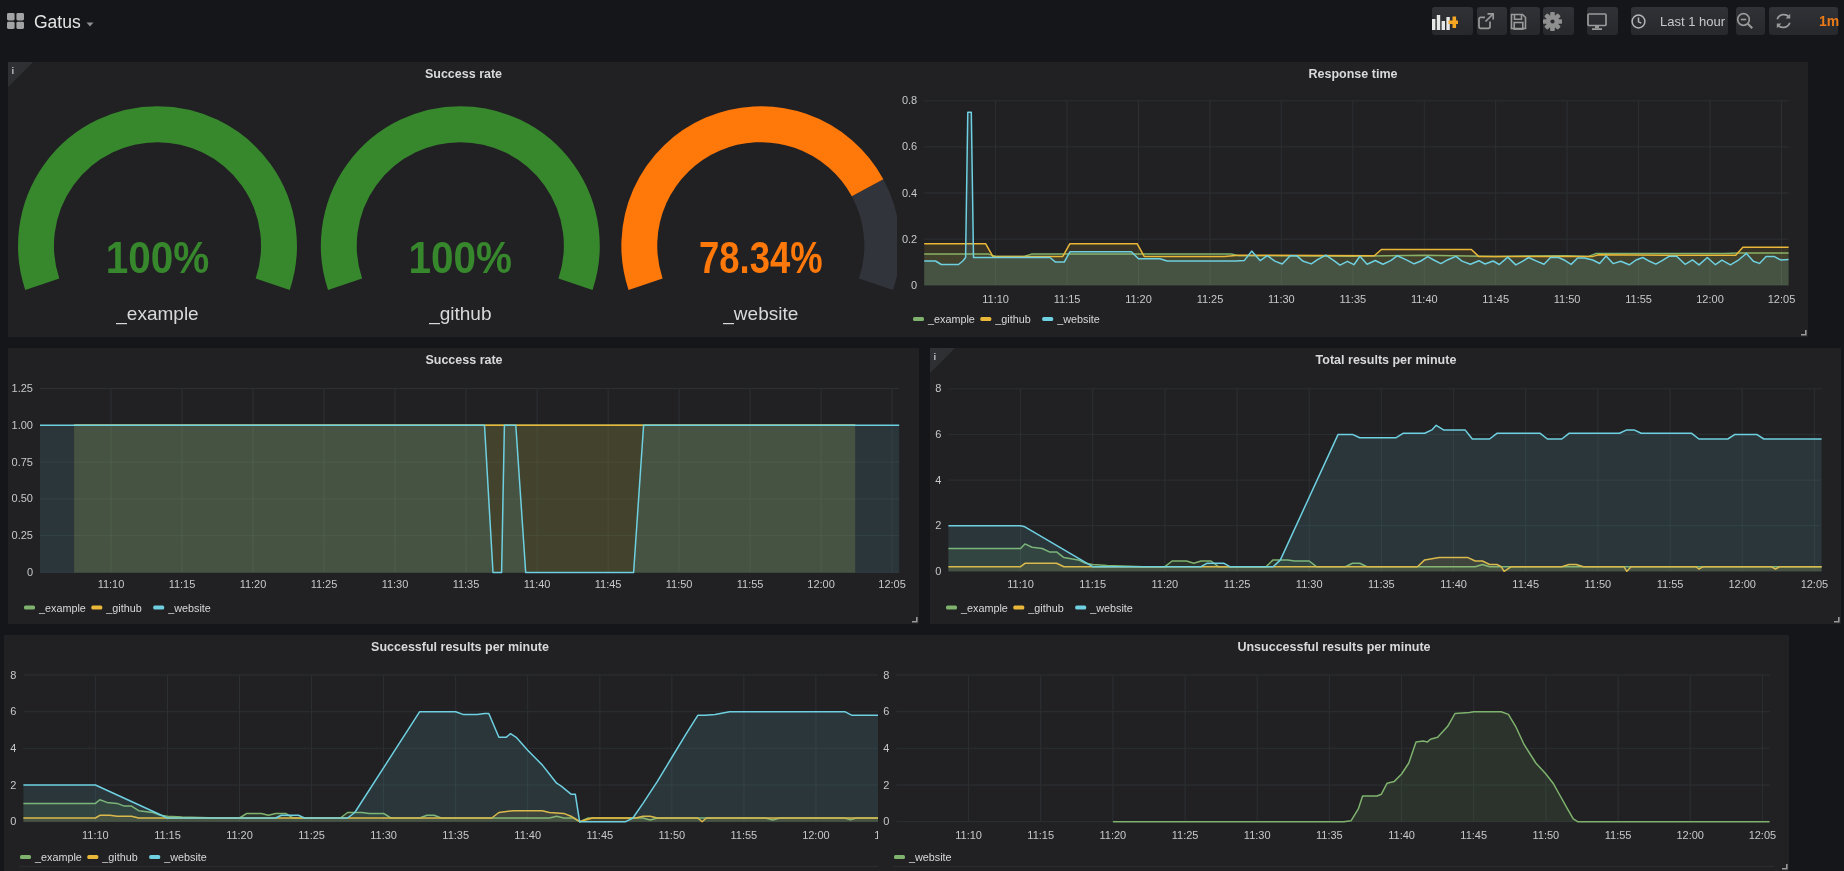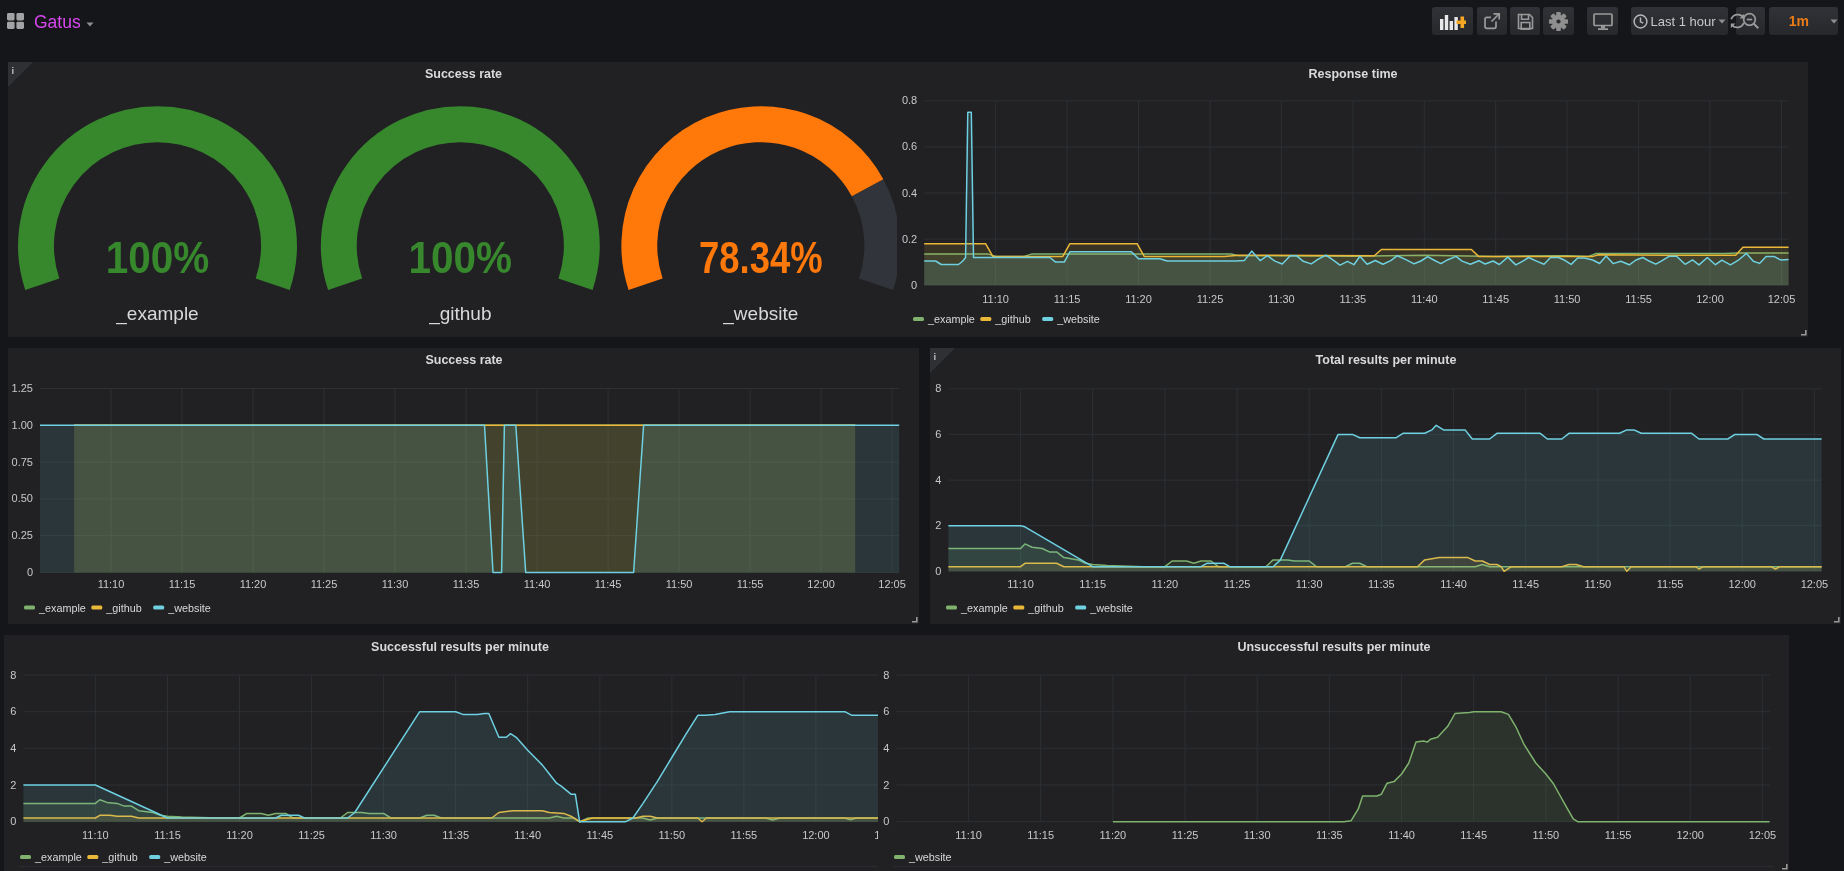--- a/index.html
+++ b/index.html
@@ -1,30 +1,30 @@
 <!DOCTYPE html>
 <html><head><meta charset="utf-8"><style>
 * { margin:0; padding:0; box-sizing:border-box; }
 body { width:1844px; height:871px; background:#141619; font-family:"Liberation Sans", sans-serif; overflow:hidden; position:relative; }
 .panel { position:absolute; background:#212124; }
 .abs { position:absolute; }
-.navbtn { position:absolute; top:7px; height:28px; background:linear-gradient(180deg,#303237 0%,#26282b 100%); border-radius:3px; display:flex; align-items:center; justify-content:center; gap:2px; }
+.navbtn { position:absolute; top:7px; height:28px; background:linear-gradient(180deg,#303237 0%,#26282b 100%); border-radius:3px; display:flex; align-items:center; gap:14px; }
 .navbtn .ic { display:flex; align-items:center; }
 .btxt { font-size:14px; color:#c7c8ca; white-space:nowrap; }
 .vdiv { width:1px; height:28px; background:#1a1b1e; }
 svg text { font-family:"Liberation Sans", sans-serif; }
 </style></head>
 <body>
 <svg class="abs" style="left:7px;top:13px" width="17" height="16" viewBox="0 0 17 16">
 <rect x="0" y="0" width="7.6" height="7.4" rx="1.4" fill="#a2a3a5"></rect>
 <rect x="9.4" y="0" width="7.6" height="7.4" rx="1.4" fill="#a2a3a5"></rect>
 <rect x="0" y="8.8" width="7.6" height="7.2" rx="1.4" fill="#a2a3a5"></rect>
 <rect x="9.4" y="8.8" width="7.6" height="7.2" rx="1.4" fill="#a2a3a5"></rect>
 </svg>
-<div class="abs" style="left:34px;top:12px;font-size:17.5px;color:#d946ef">Gatus</div>
+<div class="abs" style="left:34px;top:12px;font-size:17.5px;color:#e5e5e5">Gatus</div>
 <svg class="abs" style="left:86px;top:22px" width="8" height="5" viewBox="0 0 8 5">
     <path d="M0.5,0.5 L7.5,0.5 L4,4.5 Z" fill="#8e8e8e"></path>
   </svg>
 <div class="navbtn" style="left:1432px;width:41px">
     <span class="ic">
       <svg width="26" height="18" viewBox="0 0 26 18">
 <rect x="0" y="7" width="3.4" height="11" fill="#e8e8e8"></rect>
 <rect x="4.8" y="3" width="3.4" height="15" fill="#e8e8e8"></rect>
 <rect x="9.6" y="9" width="3.4" height="9" fill="#e8e8e8"></rect>
 <rect x="14.4" y="5" width="3.4" height="13" fill="#e8e8e8"></rect>
@@ -93,21 +93,21 @@
   </div>
 <div class="navbtn" style="left:1736px;width:29px">
     <span class="ic">
       <svg width="18" height="18" viewBox="0 0 18 18">
 <circle cx="7.5" cy="7.5" r="5.8" fill="none" stroke="#9a9a9a" stroke-width="1.7"></circle>
 <line x1="4.8" y1="7.5" x2="10.2" y2="7.5" stroke="#9a9a9a" stroke-width="1.7"></line>
 <line x1="11.8" y1="11.8" x2="16.3" y2="16.3" stroke="#9a9a9a" stroke-width="2"></line>
 </svg>
     </span>
   </div>
-<div class="navbtn" style="left:1769px;width:69px;justify-content:flex-end;gap:16px">
+<div class="navbtn" style="left:1769px;width:69px;justify-content:space-between;gap:8px">
     <span class="ic" style="margin-left:6px">
       <svg width="17" height="16" viewBox="0 0 17 16">
 <path d="M14.5,4.5 A7,7 0 0 0 2.2,6.3" fill="none" stroke="#9a9a9a" stroke-width="1.8"></path>
 <path d="M2.5,11.5 A7,7 0 0 0 14.8,9.7" fill="none" stroke="#9a9a9a" stroke-width="1.8"></path>
 <path d="M15.2,0.8 v4.6 h-4.6 Z" fill="#9a9a9a"></path>
 <path d="M1.8,15.2 v-4.6 h4.6 Z" fill="#9a9a9a"></path>
 </svg>
     </span>
     <span class="vdiv" style="margin-left:5px"></span>
     <span class="btxt" style="margin-left:6px;color:#eb7b18;font-weight:bold">1m</span>

